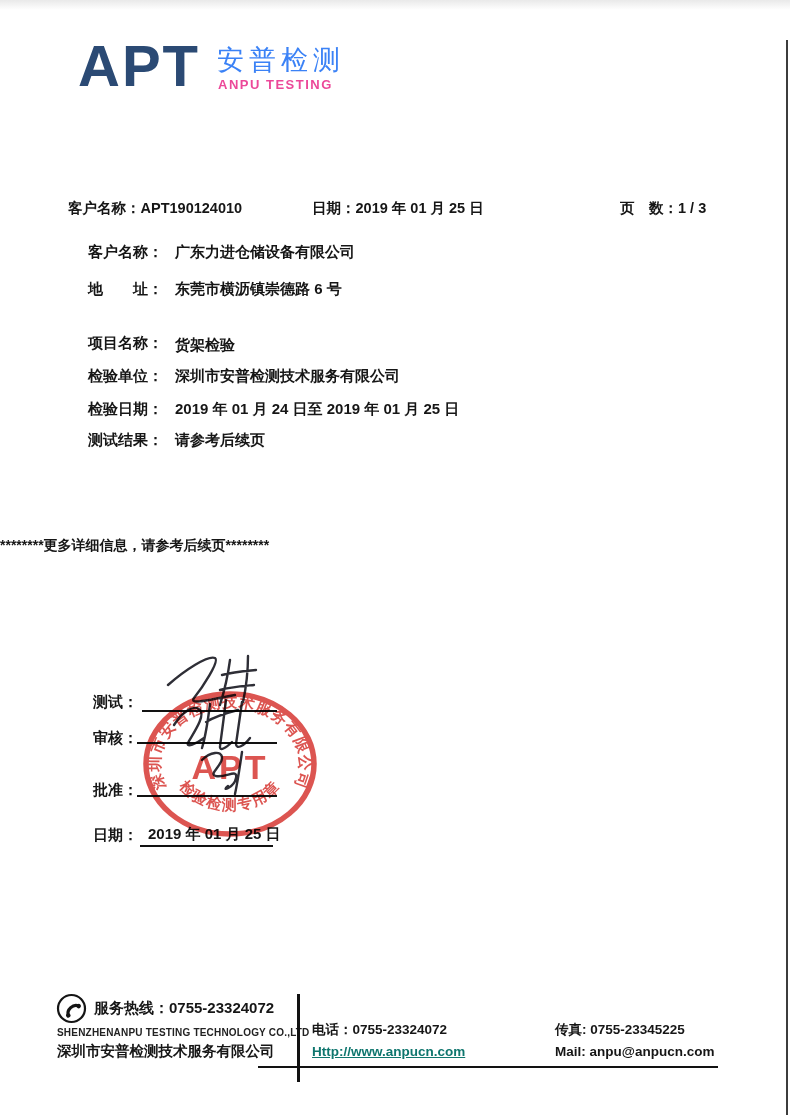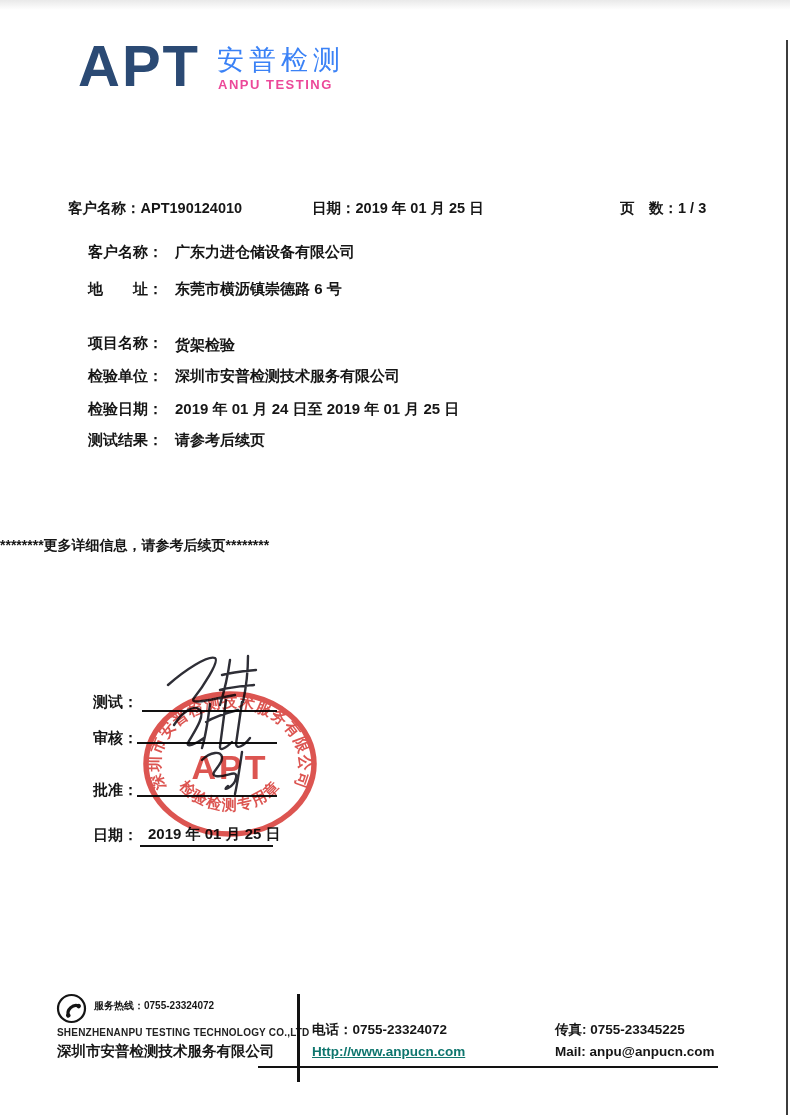--- a/index.html
+++ b/index.html
@@ -44,21 +44,21 @@
   .sig-line { height:2px; background:#121212; }
   .sig-date-value { left:148px; top:825px; font-size:15px; font-weight:700; }
 
   .stamp-svg { left:137px; top:685px; width:186px; height:158px;
     mix-blend-mode:multiply; opacity:.9; }
   .sign-svg { left:130px; top:640px; width:210px; height:180px;
     mix-blend-mode:multiply; }
 
   
   .phone-icon-svg { left:55px; top:992px; width:33px; height:33px; }
-  .f-hotline { left:94px; top:999px; font-size:10px; font-weight:700;text-align:center; }
+  .f-hotline { left:94px; top:999px; font-size:15px; font-weight:700;text-align:center; }
   .f-co-en { left:57px; top:1027px; font-size:10px; font-weight:700; color:#222;
     letter-spacing:.2px; }
   .f-co-cn { left:57px; top:1042px; font-size:14.5px; font-weight:700; }
   .f-divider { left:297px; top:994px; width:3px; height:88px; background:#121212; }
   .f-row { font-size:13.5px; font-weight:700; white-space:pre; }
   .f-addr { left:312px; top:997px; width:470px; }
   .f-tel { left:312px; top:1021px; }
   .f-fax { left:555px; top:1021px; }
   .f-web { left:312px; top:1044px; color:#0f766e; text-decoration:underline; }
   .f-mail { left:555px; top:1044px; }

